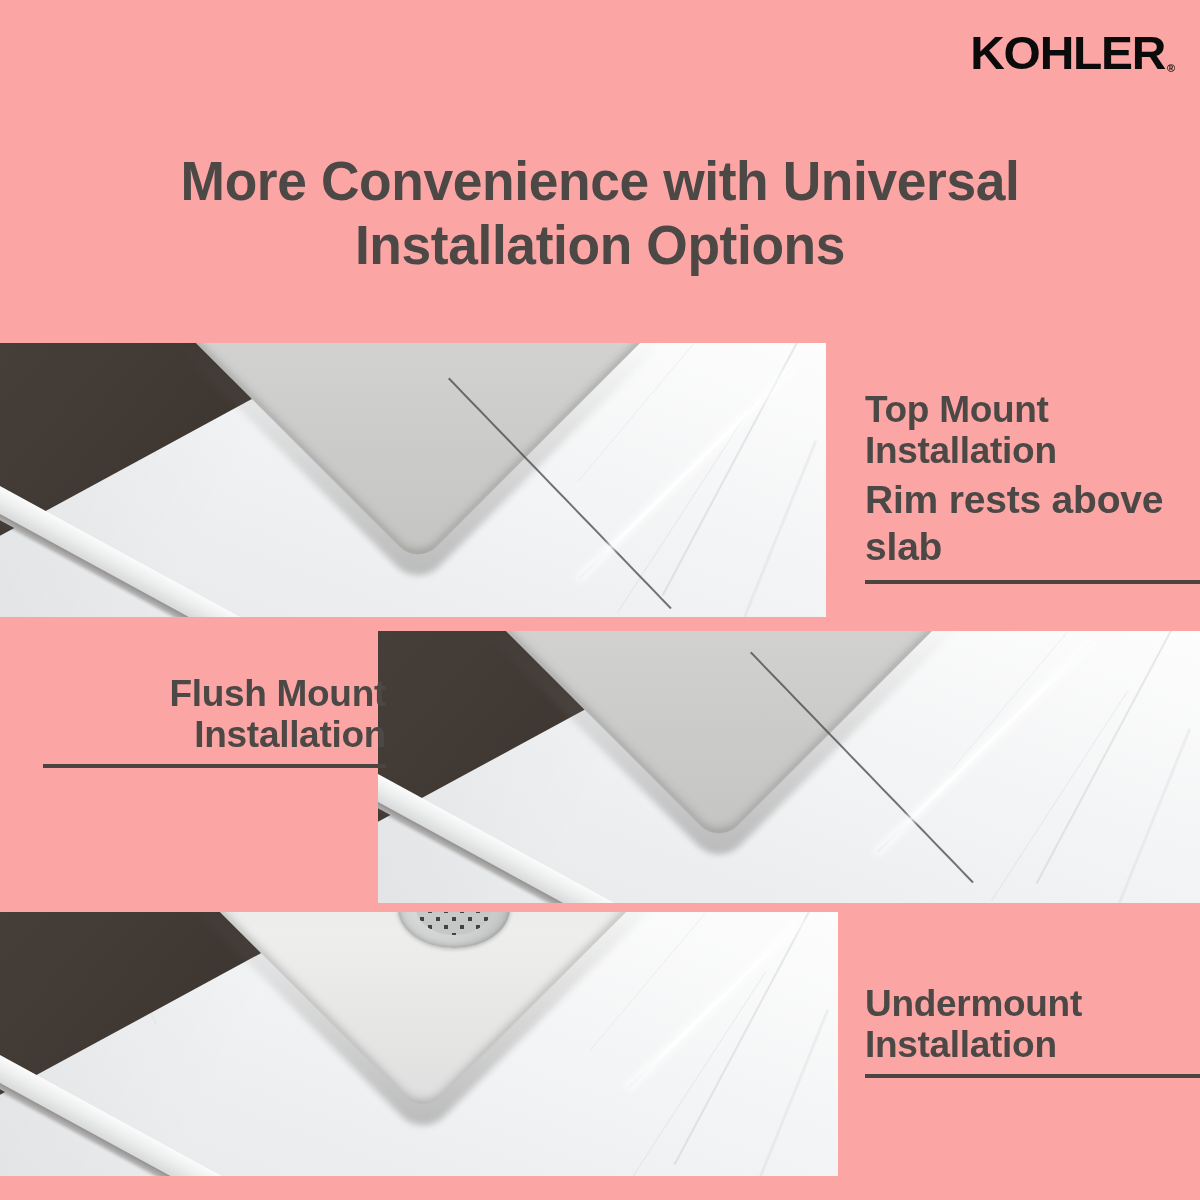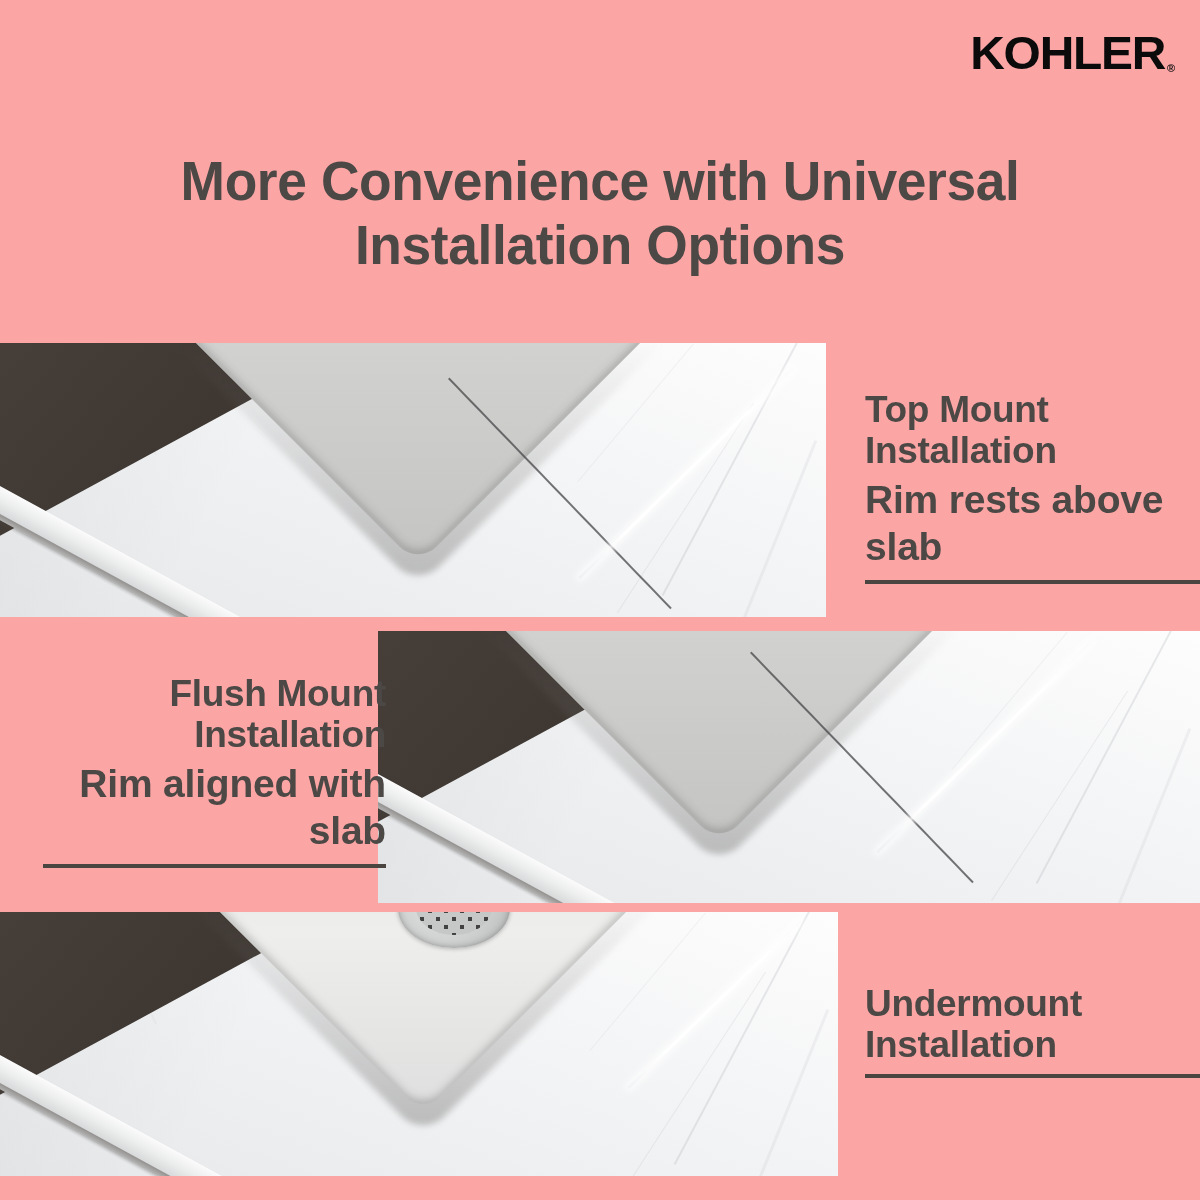--- a/index.html
+++ b/index.html
@@ -256,21 +256,20 @@
     </div>
     <div class="sub">Rim rests above slab</div>
     <div class="rule"></div>
   </div>
 
   <div class="callout" id="callout-mid">
     <div class="head">
       <span>Flush Mount</span><br>
       <span>Installation</span>
     </div>
-    <div class="sub">Rim aligned with slab</div>
     <div class="rule"></div>
   </div>
 
   <div class="callout" id="callout-bottom">
     <div class="head">
       <span>Undermount</span><br>
       <span>Installation</span>
     </div>
     <div class="rule"></div>
   </div>

